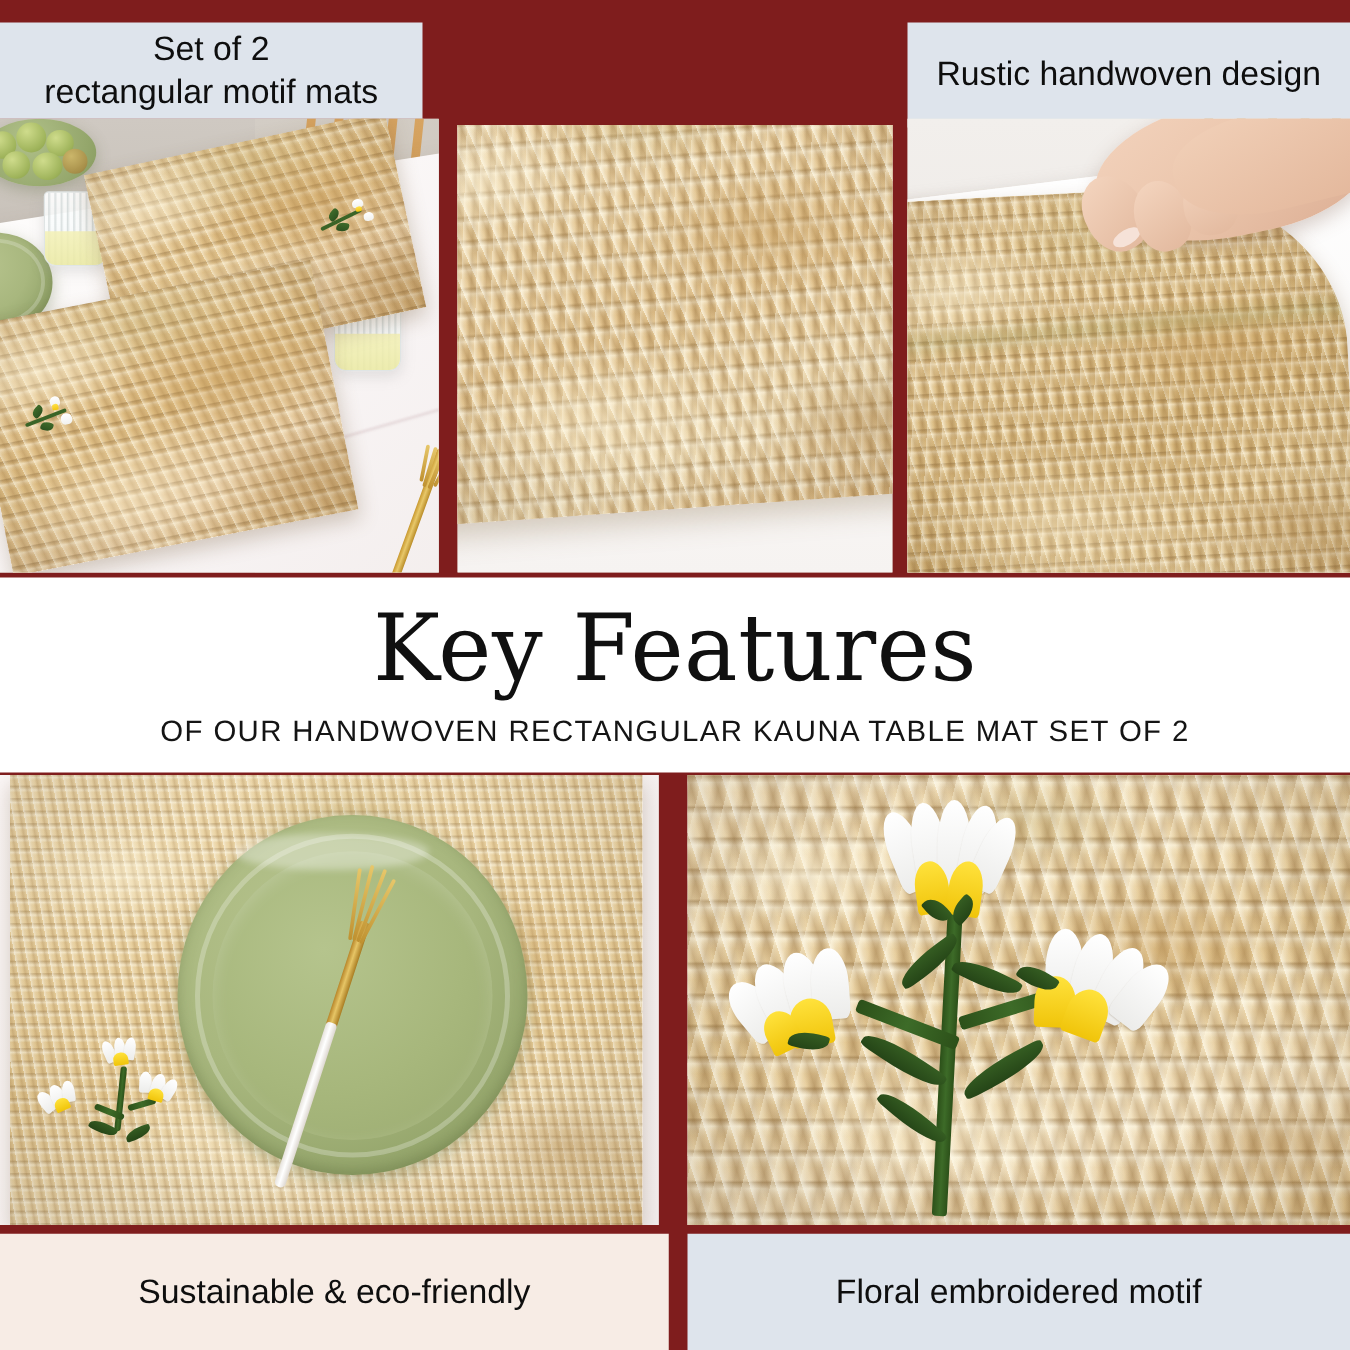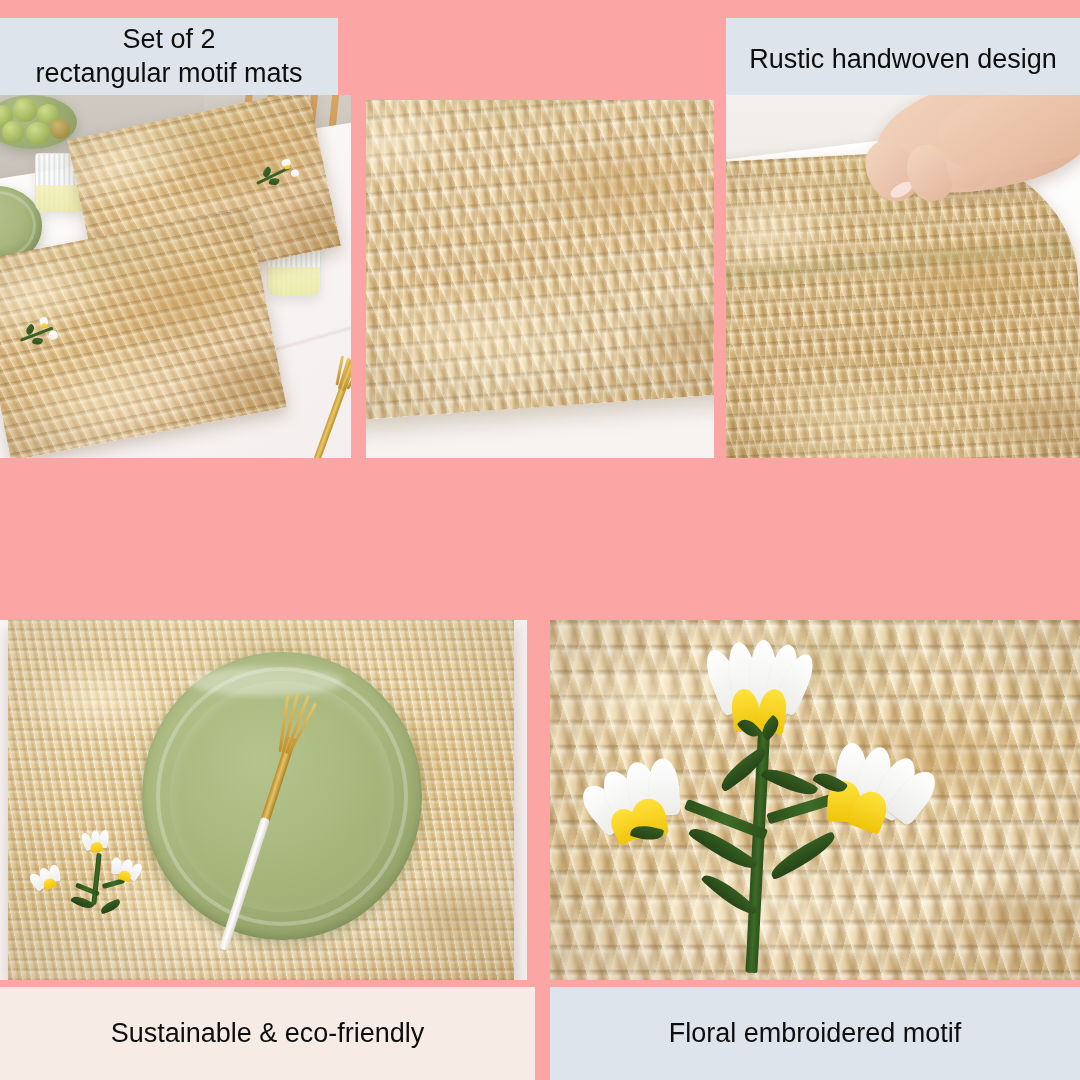--- a/index.html
+++ b/index.html
@@ -12,21 +12,21 @@
     height: 1080px;
     overflow: hidden;
     font-family: "Liberation Sans", sans-serif;
     position: relative;
   }
 
   #page {
     position: relative;
     width: 1080px;
     height: 1080px;
-    background: #fca5a5;
+    background: #7f1d1d;
   }
 
   
   .banner {
     position: absolute;
     display: flex;
     align-items: center;
     justify-content: center;
     text-align: center;
     color: #0e0e0e;
@@ -499,20 +499,24 @@
         <div class="nail" style="left:22%; bottom:6%; width:50%; height:20%;"></div>
       </div>
       <div class="finger" style="left:12%;  top:48%; width:20%; height:52%; transform:rotate(-6deg);"></div>
       <div class="finger" style="left:30%;  top:50%; width:20%; height:46%; transform:rotate(4deg);"></div>
     </div>
     <div style="position:absolute; right:-6%; top:-2%; width:46%; height:22%;
                 background:linear-gradient(160deg,#f1d0b8,#e3b79b);
                 border-radius:40% 10% 10% 50%; transform:rotate(-14deg);"></div>
   </div>
 
+  <div id="title-block">
+    <h1 id="key-features-title">Key Features</h1>
+    <p id="key-features-subtitle">OF OUR HANDWOVEN RECTANGULAR KAUNA TABLE MAT SET OF 2</p>
+  </div>
 
   <div class="photo" id="photo-bot-left" title="Top-down view of a sage green ceramic plate and gold fork resting on a kauna grass table mat with a white and yellow embroidered flower sprig">
     <div class="white-surface" style="inset:0; background:linear-gradient(120deg,#fbf7f7,#f3eeee);"></div>
     <div class="mat" style="left:1.5%; top:0; width:96%; height:100%;">
       <div class="weave">
         <div class="weave-base" style="background:linear-gradient(170deg,#eed9ad 0%,#e8d09f 30%,#e2c68f 60%,#ecd9b1 82%,#dfbf87 100%);"></div>
         <div class="weave-rows" style="background-image:repeating-linear-gradient(to bottom,
              rgba(120,86,40,0) 0px, rgba(120,86,40,0) 4px,
              rgba(110,78,36,.24) 5px, rgba(255,250,232,.5) 8px,
              rgba(120,86,40,0) 10px);"></div>

